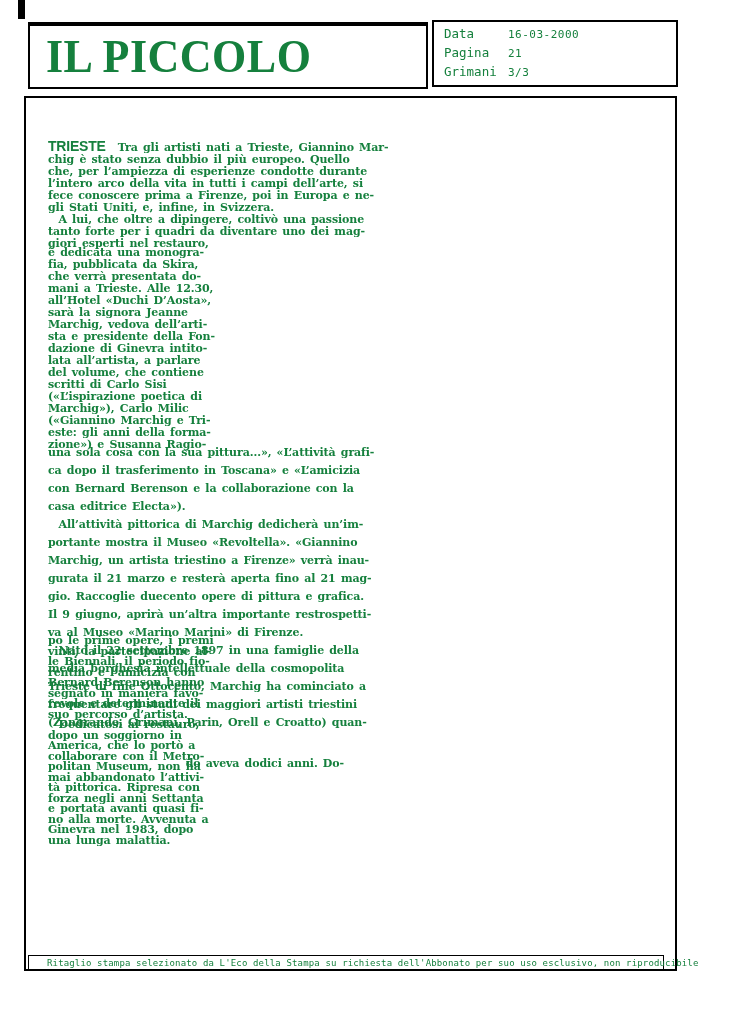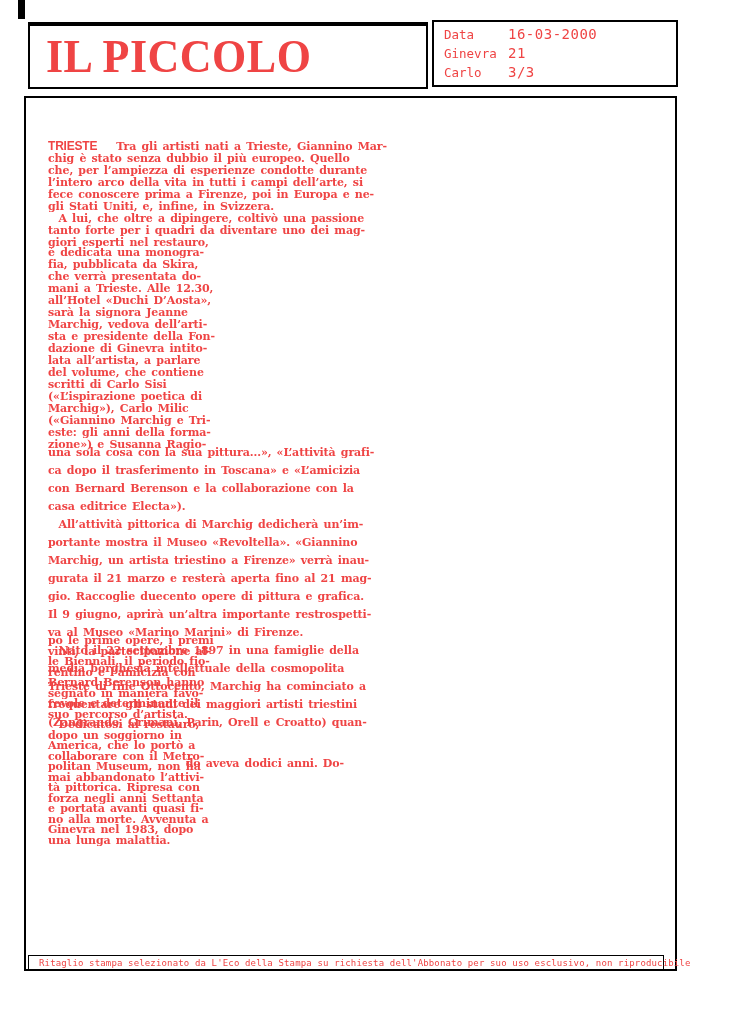--- a/index.html
+++ b/index.html
@@ -2,21 +2,21 @@
 <html><head>
 <meta charset="utf-8">
 <style>
   html,body{margin:0;padding:0;background:#e8e8e8;}
   .page{
     position:relative;
     width:731px;height:1024px;
     background:#ffffff;
     overflow:hidden;
     font-family:"DejaVu Serif","Liberation Serif",serif;
-    color:#ef4444;
+    color:#15803d;
   }
   .artifact{position:absolute;left:18px;top:0;width:7px;height:19px;background:#000;}
   
   .masthead-box{
     position:absolute;left:28px;top:22px;width:400px;height:67px;
     border:2px solid #000;border-top-width:4px;box-sizing:border-box;
     display:flex;align-items:center;
   }
   .masthead{
     font-family:"Liberation Serif","DejaVu Serif",serif;
@@ -25,45 +25,45 @@
     white-space:nowrap;
   }
   .meta-box{
     position:absolute;left:432px;top:20px;width:246px;height:67px;
     border:2px solid #000;box-sizing:border-box;
     font-family:"DejaVu Sans Mono","Liberation Mono",monospace;
     padding:4px 12px 0 10px;
   }
   .meta-row{display:grid;grid-template-columns:64px 1fr;align-items:baseline;height:19px;}
   .meta-label{font-size:12.5px;}
-  .meta-value{font-size:14px;letter-spacing:0.5px;}
+  .meta-value{font-size:11px;letter-spacing:0.5px;}
   
   .main-box{
     position:absolute;left:24px;top:96px;width:653px;height:875px;
     border:2px solid #000;box-sizing:border-box;
   }
   
   .tb{position:absolute;font-weight:700;font-size:11px;letter-spacing:-0.1px;word-spacing:1.5px;}
   .pre{white-space:pre;}
   .p1{left:48px;top:140px;line-height:12px;}
   .kicker{
     font-family:"Liberation Sans","DejaVu Sans",sans-serif;
-    font-weight:700;font-size:12px;letter-spacing:-0.2px;
-    margin-right:19px;
+    font-weight:700;font-size:14px;letter-spacing:-0.2px;
+    margin-right:12px;
   }
   .col1{left:48px;top:247px;line-height:12px;}
   .p2{left:48px;top:444px;line-height:18px;width:296px;}
   .p2-last{text-align:right;white-space:pre;margin-top:23px;}
   .col2{left:48px;top:636px;line-height:10.5px;}
   
   .footer-box{
     position:absolute;left:28px;top:955px;width:636px;height:15px;
     border:1px solid #000;box-sizing:border-box;
     display:flex;align-items:center;
-    padding-left:10px;
+    padding-left:18px;
   }
   .footer-text{
     font-family:"DejaVu Sans Mono","Liberation Mono",monospace;
     font-size:9px;white-space:nowrap;letter-spacing:0.15px;
   }
 </style>
 </head>
 <body>
 
 <div class="page">
@@ -73,25 +73,25 @@
   <div class="masthead-box">
     <div class="masthead">IL PICCOLO</div>
   </div>
 
   <div class="meta-box">
     <div class="meta-row">
       <span class="meta-label">Data</span>
       <span class="meta-value">16-03-2000</span>
     </div>
     <div class="meta-row">
-      <span class="meta-label">Ginevra</span>
+      <span class="meta-label">Pagina</span>
       <span class="meta-value">21</span>
     </div>
     <div class="meta-row">
-      <span class="meta-label">Carlo</span>
+      <span class="meta-label">Grimani</span>
       <span class="meta-value">3/3</span>
     </div>
   </div>
 
   <div class="main-box"></div>
 
   <div class="tb p1">
     <div><span class="kicker">TRIESTE</span><span>Tra gli artisti nati a Trieste, Giannino Mar-</span></div>
     <div class="pre">chig è stato senza dubbio il più europeo. Quello
 che, per l’ampiezza di esperienze condotte durante

